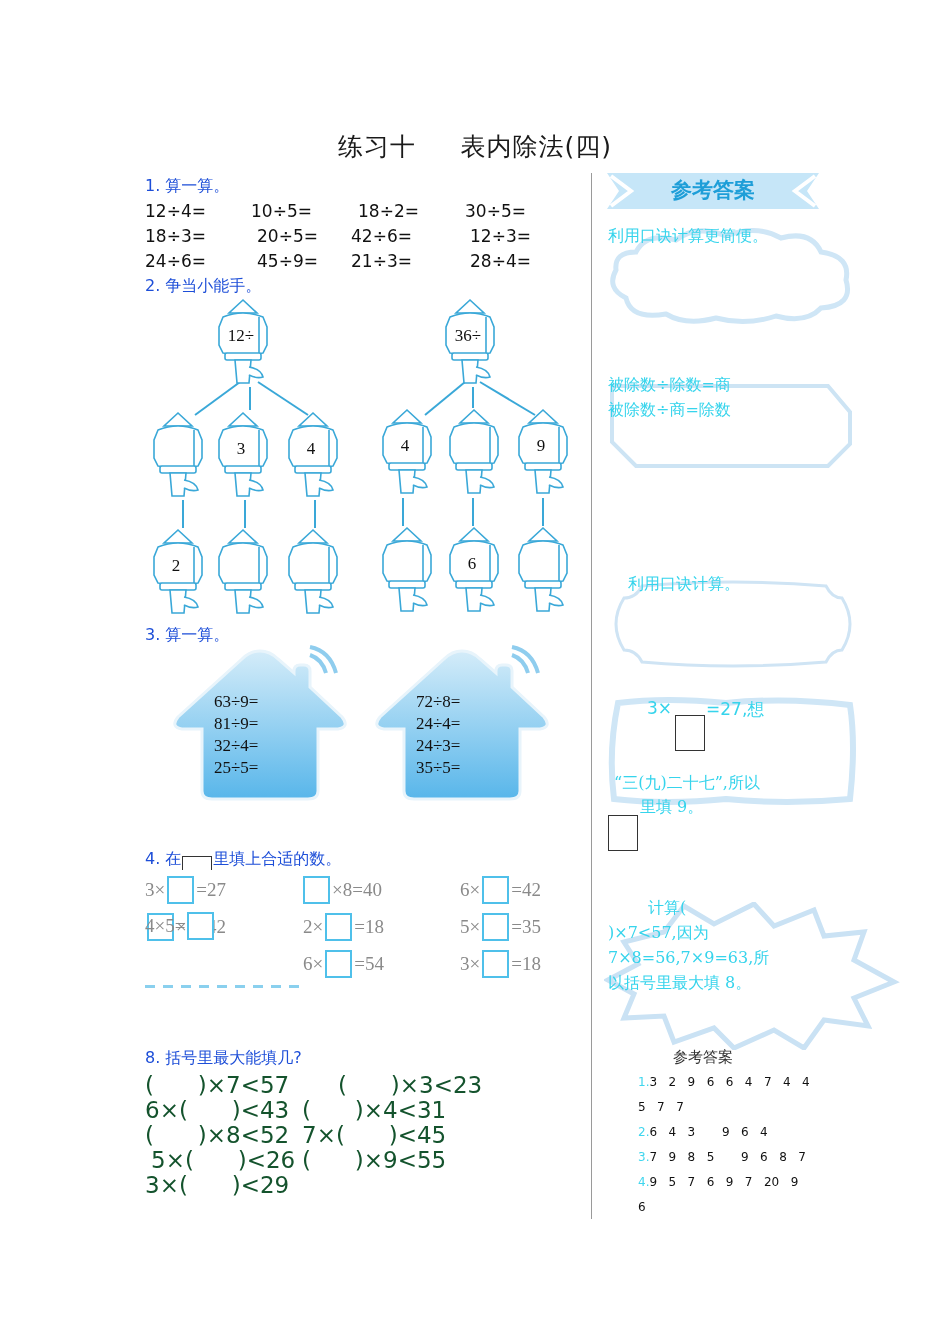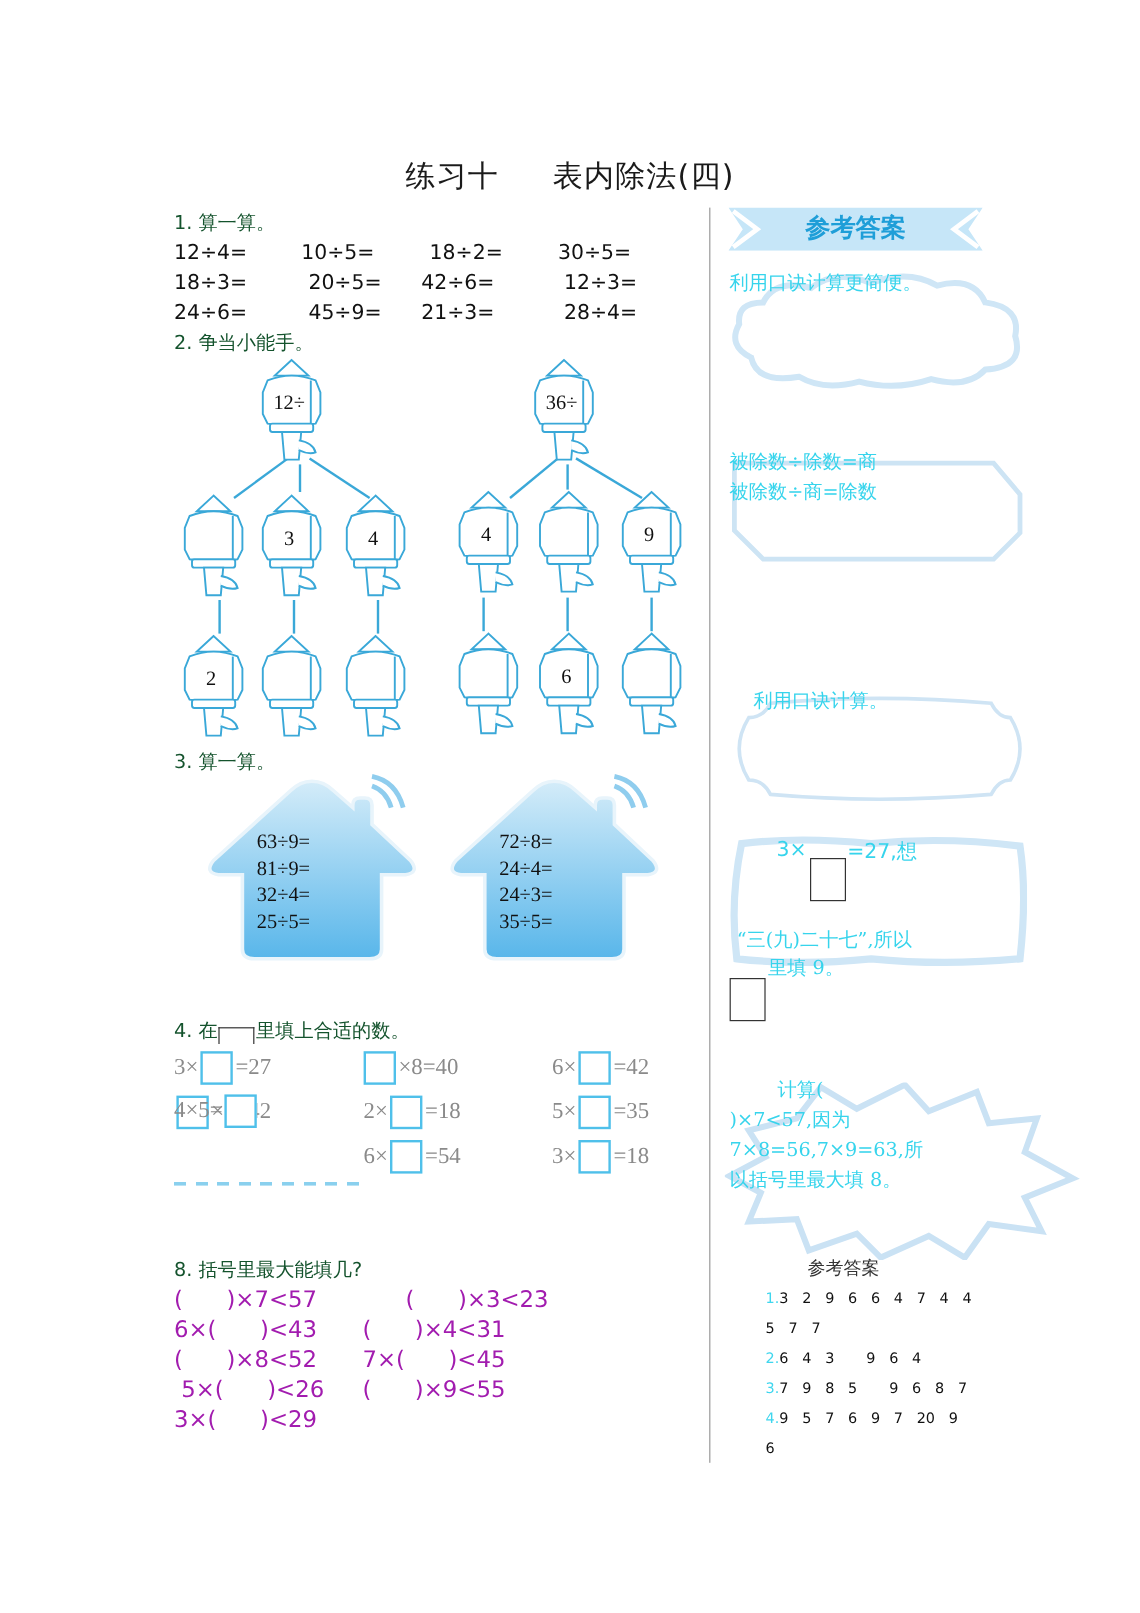--- a/index.html
+++ b/index.html
@@ -1,41 +1,41 @@
 <!DOCTYPE html>
 <html><head>
   <meta charset="utf-8">
   <style>
     * { box-sizing: border-box; margin: 0; padding: 0; }
     html, body { width: 950px; height: 1344px; background: #ffffff; overflow: hidden; }
     body { position: relative; font-family: "DejaVu Sans", sans-serif; color: #111; }
 
     .abs { position: absolute; }
     .title { left: 0; width: 950px; top: 130px; text-align: center; font-size: 25px; color: #1a1a1a; letter-spacing: 1px; white-space: pre; }
-    .sec-head { font-size: 16px; color: #14532d; white-space: nowrap; }
+    .sec-head { font-size: 16px; color: #1d4ed8; white-space: nowrap; }
 
     .eq-row { font-size: 17px; color: #111; white-space: nowrap; height: 25px; line-height: 25px; }
     .eq-row span { position: absolute; }
 
     .divider { left: 591px; top: 173px; width: 1px; height: 1046px; background: #9a9a9a; }
 
     
     .lantern { position: absolute; width: 60px; height: 100px; }
     .lantern svg { width: 60px; height: 100px; display: block; }
     .lantern .lbl { position: absolute; left: 4px; width: 48px; top: 29px; text-align: center; font-family: "Liberation Serif", serif; font-size: 17px; color: #111; }
 
     
     .house { position: absolute; width: 180px; height: 160px; }
     .house svg { position: absolute; left: 0; top: 0; }
     .house .lines { position: absolute; left: 44px; top: 46px; font-family: "Liberation Serif", serif; font-size: 17px; color: #111; line-height: 22px; }
 
     .fill-row { position: absolute; font-family: "Liberation Serif", serif; font-size: 19px; color: #8a8a8a; white-space: nowrap; display: flex; align-items: center; }
     .fbox { display: inline-block; width: 27px; height: 28px; border: 2px solid #4fc0ea; background: #fff; vertical-align: middle; margin: 0 2px; }
 
-    .q5 { position: absolute; font-size: 19px; color: #a21caf; white-space: pre; }
+    .q5 { position: absolute; font-size: 23px; color: #14532d; white-space: pre; }
 
     .tip { position: absolute; font-family: "DejaVu Serif", serif; font-size: 16px; color: #36d4ec; white-space: nowrap; }
     .tip-sans { font-family: "DejaVu Sans", sans-serif; font-size: 17px; }
 
     .blackbox { position: absolute; width: 30px; height: 36px; border: 1.5px solid #333; background: #fff; }
 
     .ans-title { position: absolute; font-family: "DejaVu Serif", serif; font-size: 15px; color: #333; }
     .ans-row { position: absolute; font-size: 12px; color: #111; white-space: pre; margin-left: 30px; }
     .ans-row .num { color: #3fd6ee; }
   </style>

